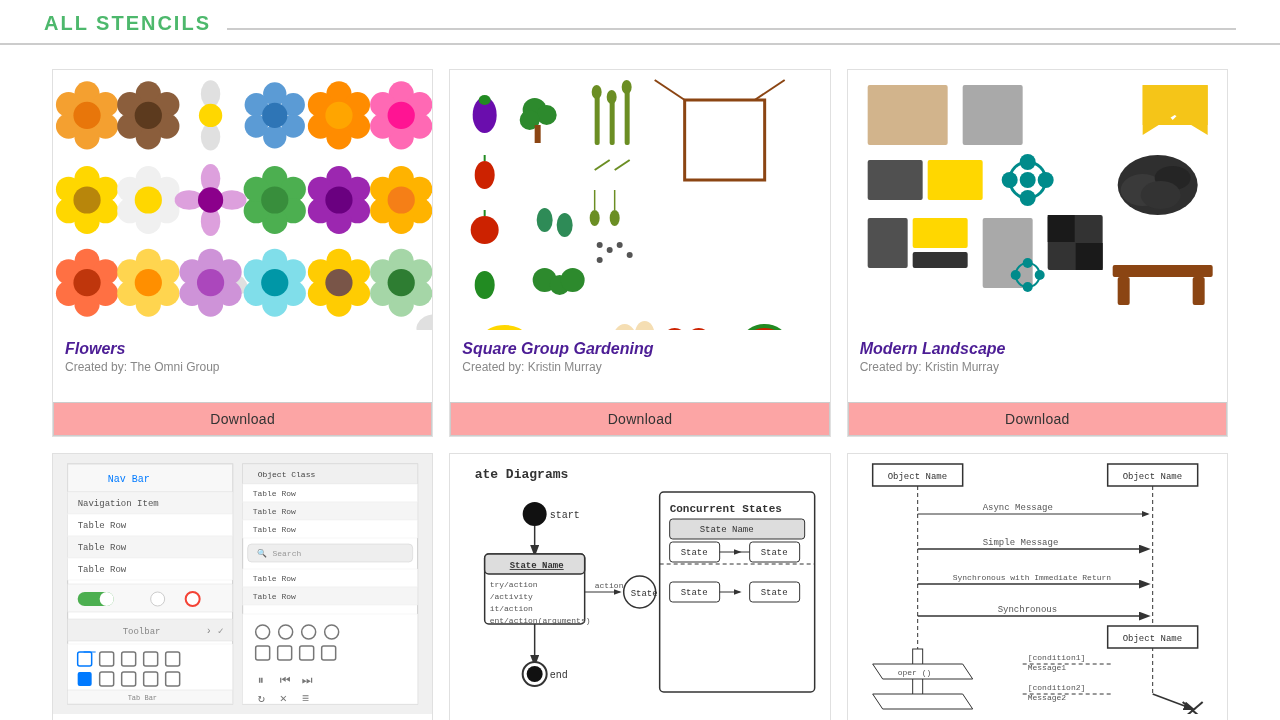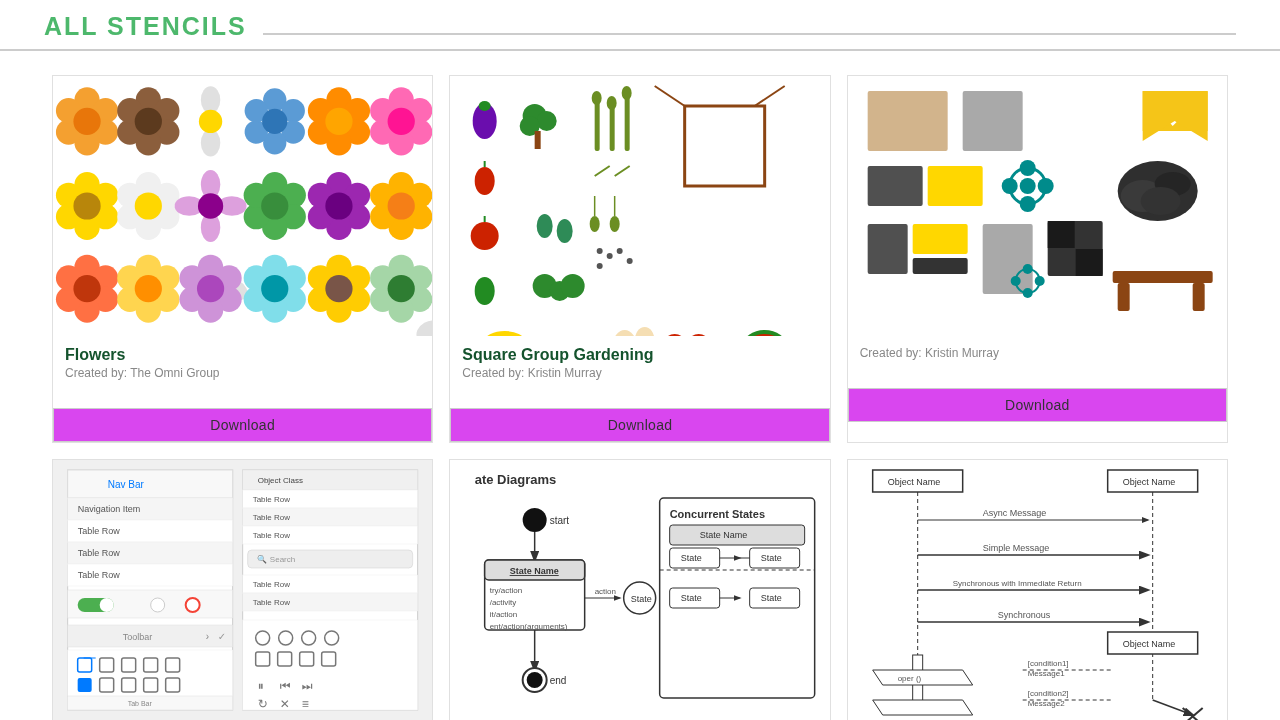--- a/index.html
+++ b/index.html
@@ -14,21 +14,21 @@
       background: #fff;
       overflow: hidden;
     }
     .header {
       padding: 12px 44px 8px 44px;
       border-bottom: 2px solid #ccc;
       display: flex;
       align-items: baseline;
     }
     .header-title {
-      font-size: 25px;
+      font-size: 20px;
       font-weight: 700;
       color: #4db86c;
       letter-spacing: 2px;
       text-transform: uppercase;
     }
     .header-line {
       flex: 1;
       height: 2px;
       background: #ccc;
       margin-left: 16px;
@@ -48,40 +48,42 @@
     }
     .stencil-preview {
       width: 100%;
       height: 260px;
       overflow: hidden;
       background: #fff;
       position: relative;
       display: flex;
       align-items: center;
       justify-content: center;
+      font-family: Liberation Mono, monospace;
     }
     .stencil-info {
       padding: 10px 12px 4px 12px;
     }
     .stencil-name {
       font-size: 16px;
       font-weight: 600;
-      color: #14532d;
+      color: #4c1d95;
       margin-bottom: 2px;
+      font-style: italic;
     }
     .stencil-author {
       font-size: 12px;
       color: #888;
       margin-bottom: 20px;
     }
     .download-btn {
       display: block;
       width: calc(100% - 0px);
       padding: 8px 0;
-      background: #d946ef;
+      background: #fca5a5;
       border: 1px solid #ccc;
       color: #333;
       font-size: 14px;
       cursor: pointer;
       text-align: center;
       margin-top: 4px;
       letter-spacing: 0.3px;
     }
   </style>
 </head>
@@ -387,20 +389,21 @@
           <rect x="340" y="207" width="12" height="28" fill="#8B4513" rx="2"></rect>
 
           <circle cx="175" cy="205" r="12" fill="none" stroke="#008B8B" stroke-width="2"></circle>
           <circle cx="175" cy="193" r="5" fill="#008B8B"></circle>
           <circle cx="175" cy="217" r="5" fill="#008B8B"></circle>
           <circle cx="163" cy="205" r="5" fill="#008B8B"></circle>
           <circle cx="187" cy="205" r="5" fill="#008B8B"></circle>
         </svg>
       </div>
       <div class="stencil-info">
+        <div class="stencil-name">Modern Landscape</div>
         <div class="stencil-author">Created by: Kristin Murray</div>
       </div>
       <button class="download-btn">Download</button>
     </div>
 
     <div class="stencil-card">
       <div class="stencil-preview" style="background:#f0f0f0;">
         <svg width="100%" height="100%" viewBox="0 0 370 260" xmlns="http://www.w3.org/2000/svg">
 
           <rect x="10" y="10" width="165" height="240" fill="#fff" stroke="#ccc" stroke-width="1"></rect>

